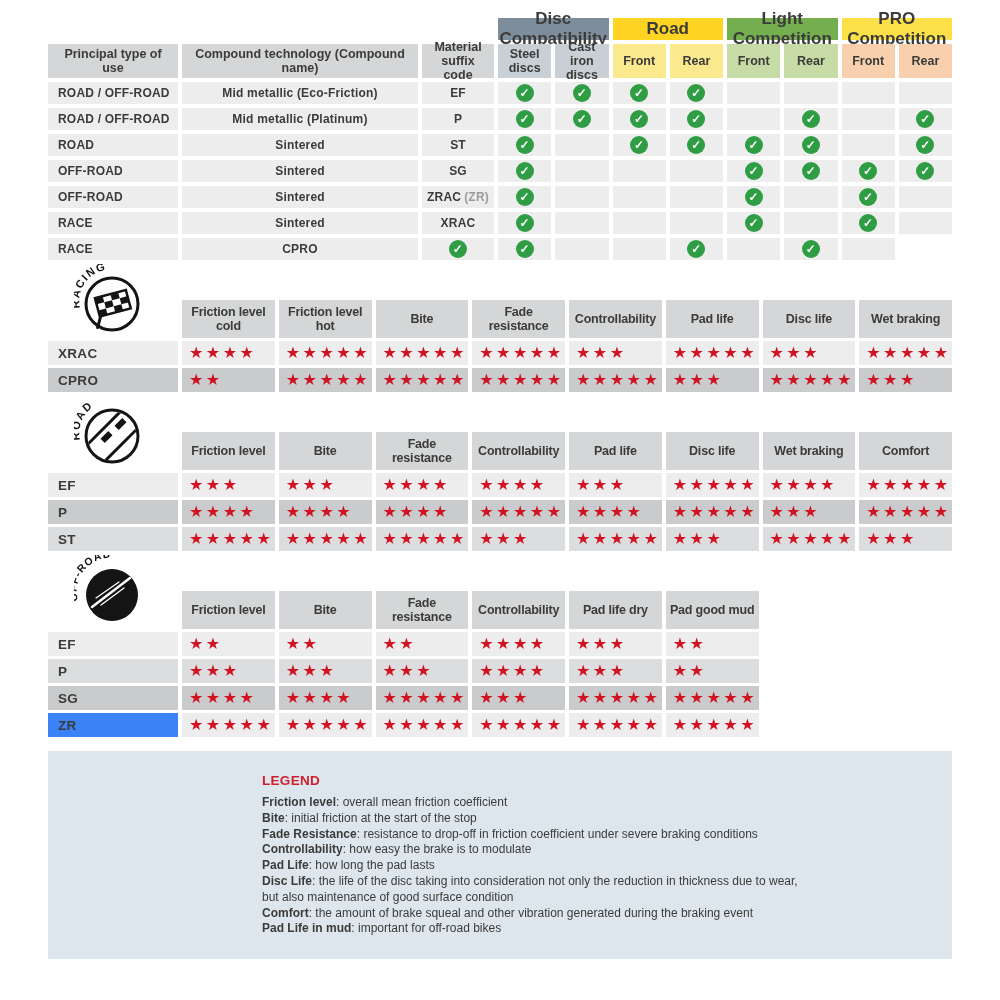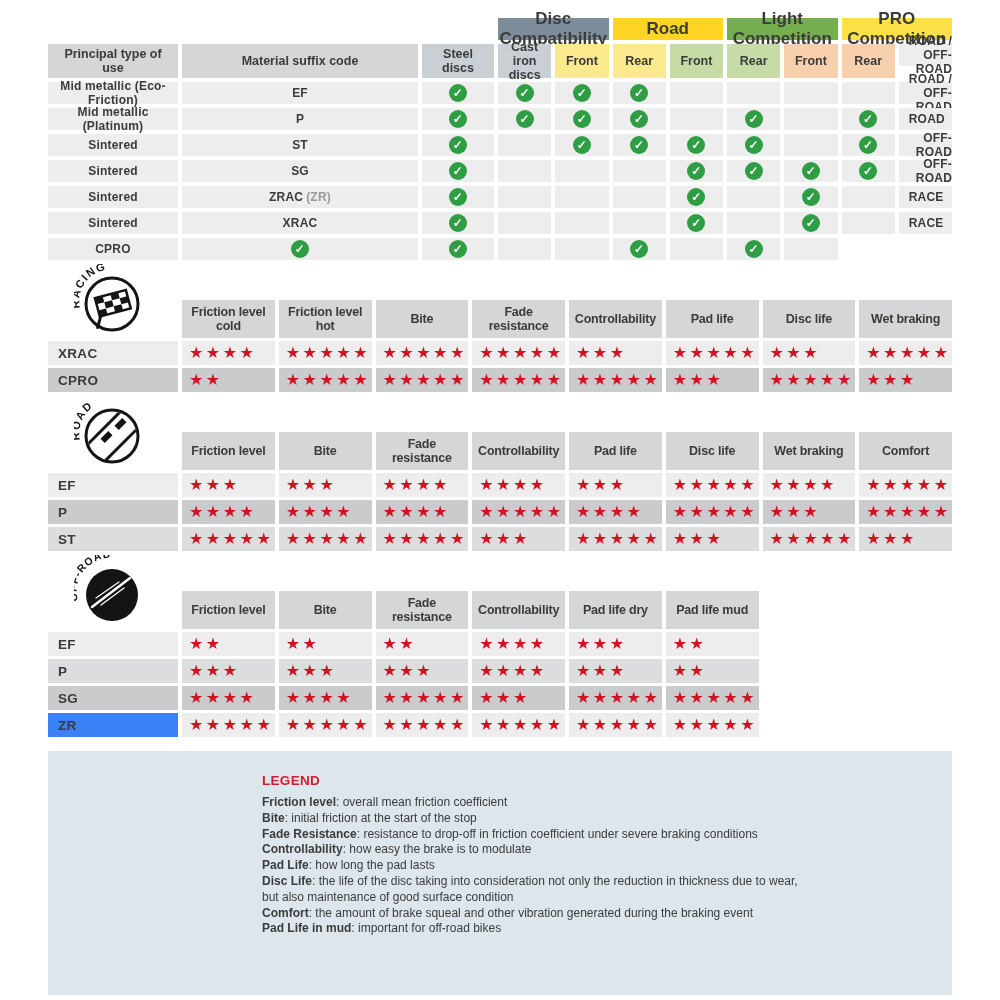--- a/index.html
+++ b/index.html
@@ -22,38 +22,39 @@
   .section-icon{position:absolute;left:26px;top:-6px;width:70px;height:70px;}
   .rg{display:grid;grid-template-columns:130px repeat(8,1fr);gap:3px 4px;width:904px;}
   .hcell{height:38px;background:#d4d6d7;font-weight:700;font-size:12.5px;letter-spacing:-.2px;line-height:1.15;padding:0 3px;}
   .hspacer{height:38px;}
   .rlabel{height:24px;justify-content:flex-start;padding-left:10px;font-weight:700;font-size:13.5px;letter-spacing:.3px;}
   .scell{height:24px;justify-content:flex-start;padding-left:7px;}
   .stars{color:#cf1322;font-size:16px;letter-spacing:2.5px;line-height:1;white-space:nowrap;}
   .filler{visibility:hidden;}
 
   
-  .legend{margin-top:14px;width:904px;height:244px;background:#dde6ec;box-sizing:border-box;padding:22px 20px 0 214px;}
+  .legend{margin-top:14px;width:904px;height:208px;background:#dde6ec;box-sizing:border-box;padding:22px 20px 0 214px;}
   .legend-title{color:#cf1f2c;font-weight:700;font-size:13.5px;letter-spacing:.3px;margin-bottom:7px;}
   .legend-line{font-size:12px;line-height:15.8px;color:#3b3b3a;}
   .legend-line b{font-weight:700;}
 </style>
 </head>
 <body>
 
 <div class="page">
 
   <section>
     <div class="compat-grid" id="compat-grid">
         <div class="c gspacer"></div>
         <div class="c ghead" style="background: rgb(126, 141, 156);">Disc Compatibility</div>
         <div class="c ghead" style="background: rgb(255, 212, 35);">Road</div>
         <div class="c ghead" style="background: rgb(116, 174, 79);">Light Competition</div>
         <div class="c ghead" style="background: #fde047; text-align: center;">PRO Competition</div>
         <div class="c chead">Principal type of use</div>
+        <div class="c chead">Compound technology (Compound name)</div>
         <div class="c chead">Material suffix code</div>
         <div class="c chead" style="background: rgb(200, 207, 213);">Steel discs</div>
         <div class="c chead" style="background: rgb(200, 207, 213);">Cast iron discs</div>
         <div class="c chead" style="background: rgb(251, 233, 142);">Front</div>
         <div class="c chead" style="background: rgb(251, 233, 142);">Rear</div>
         <div class="c chead" style="background: rgb(199, 219, 167);">Front</div>
         <div class="c chead" style="background: rgb(199, 219, 167);">Rear</div>
         <div class="c chead" style="background: rgb(248, 208, 174);">Front</div>
         <div class="c chead" style="background: rgb(248, 208, 174);">Rear</div>
         <div class="c dcell ucell">ROAD / OFF-ROAD</div>
@@ -399,21 +400,21 @@
       </g>
       <text font-size="10.5" font-weight="700" fill="#141414" letter-spacing="1"><textPath href="#arc-off" id="tp-offroad">OFF-ROAD</textPath></text>
     </svg>
     <div class="rg" id="grid-offroad">
         <div class="c hspacer"></div>
         <div class="c hcell">Friction level</div>
         <div class="c hcell">Bite</div>
         <div class="c hcell">Fade resistance</div>
         <div class="c hcell">Controllability</div>
         <div class="c hcell">Pad life dry</div>
-        <div class="c hcell">Pad life mud</div>
+        <div class="c hcell">Pad good mud</div>
         <div class="c filler" style="grid-column: span 2;"></div>
         <div class="c rlabel" style="background: rgb(237, 237, 238);">EF</div>
         <div class="c scell" style="background: rgb(237, 237, 238);">
           <span class="stars">★★</span>
         </div>
         <div class="c scell" style="background: rgb(237, 237, 238);">
           <span class="stars">★★</span>
         </div>
         <div class="c scell" style="background: rgb(237, 237, 238);">
           <span class="stars">★★</span>

